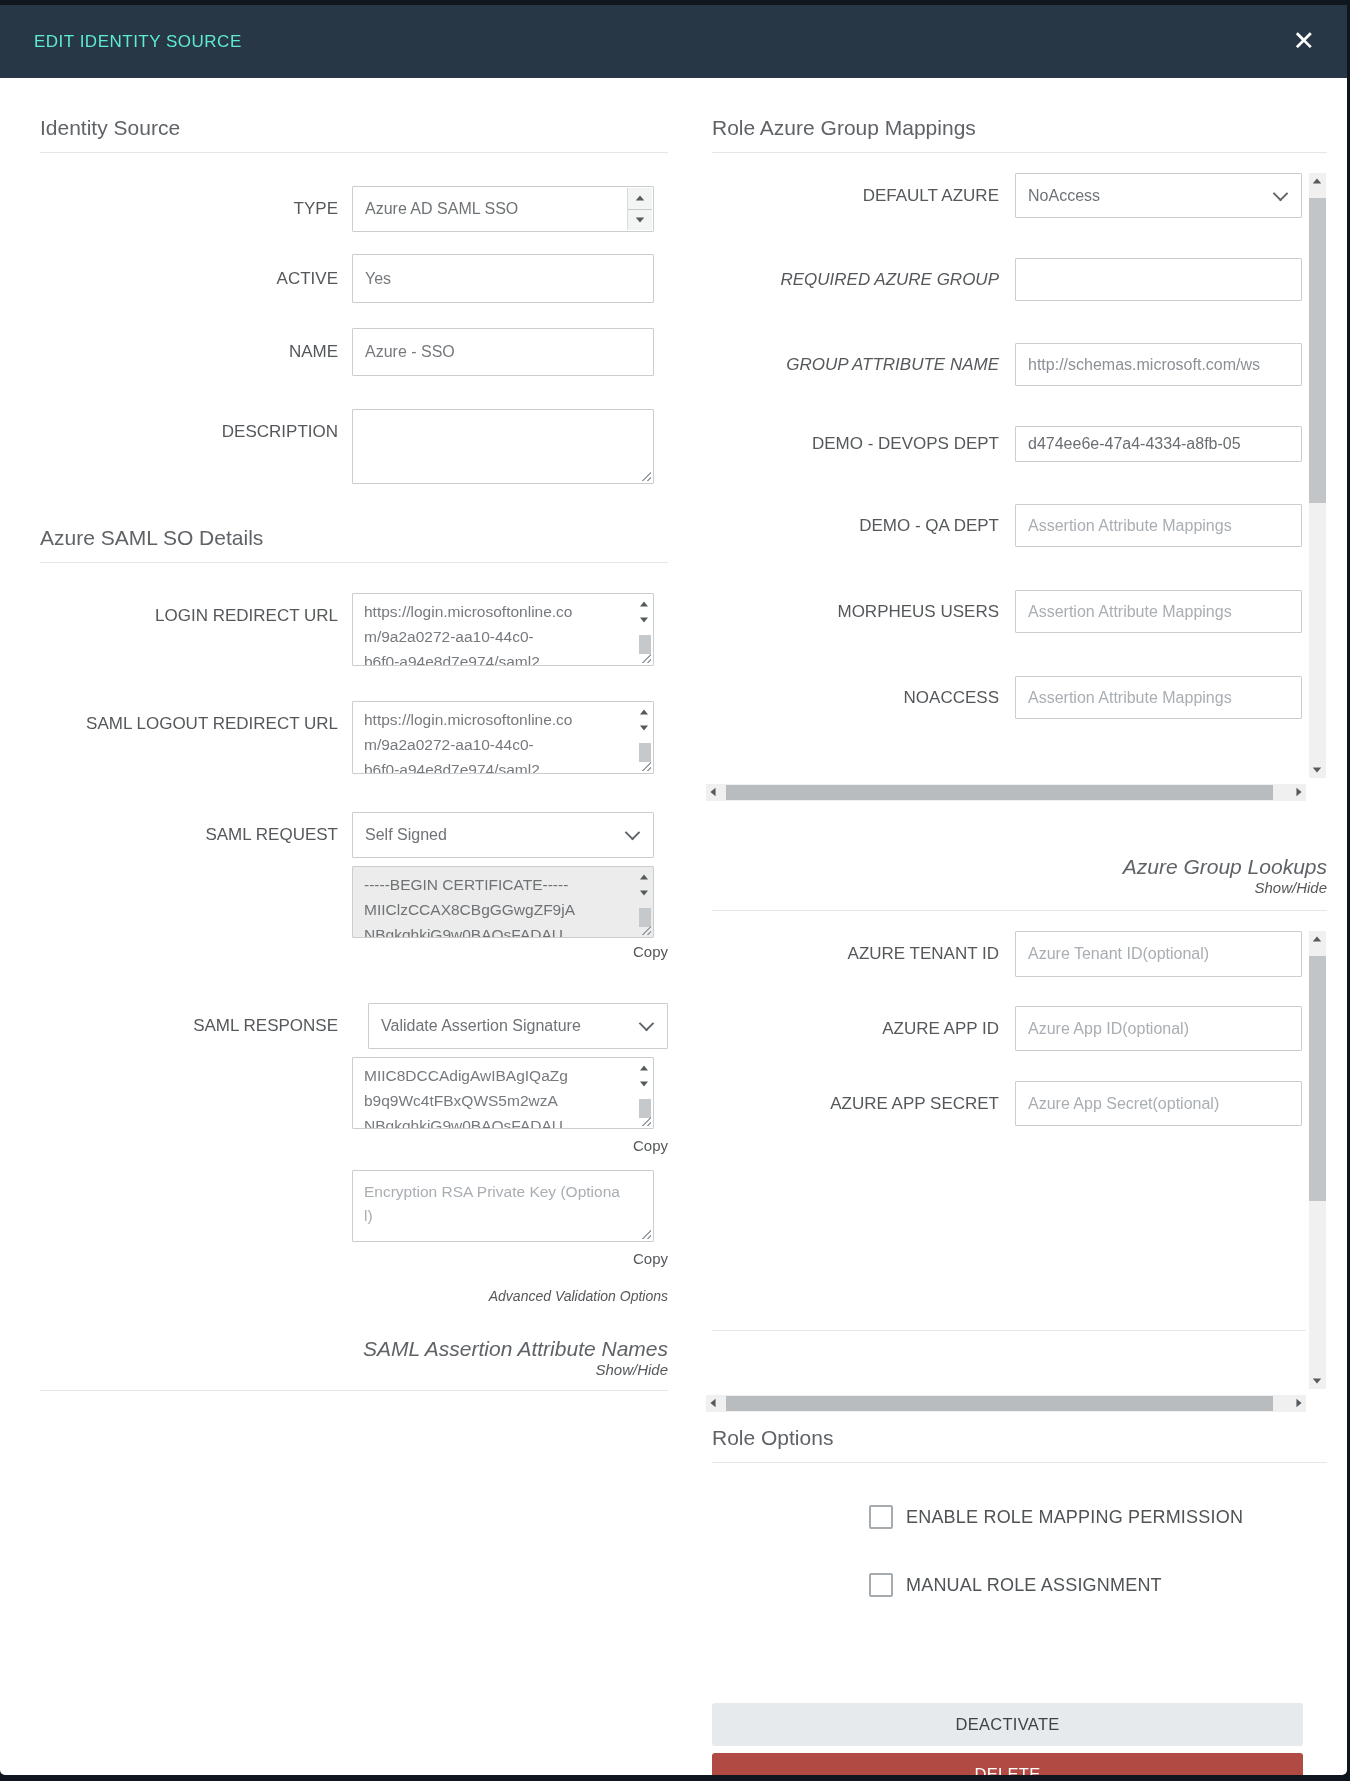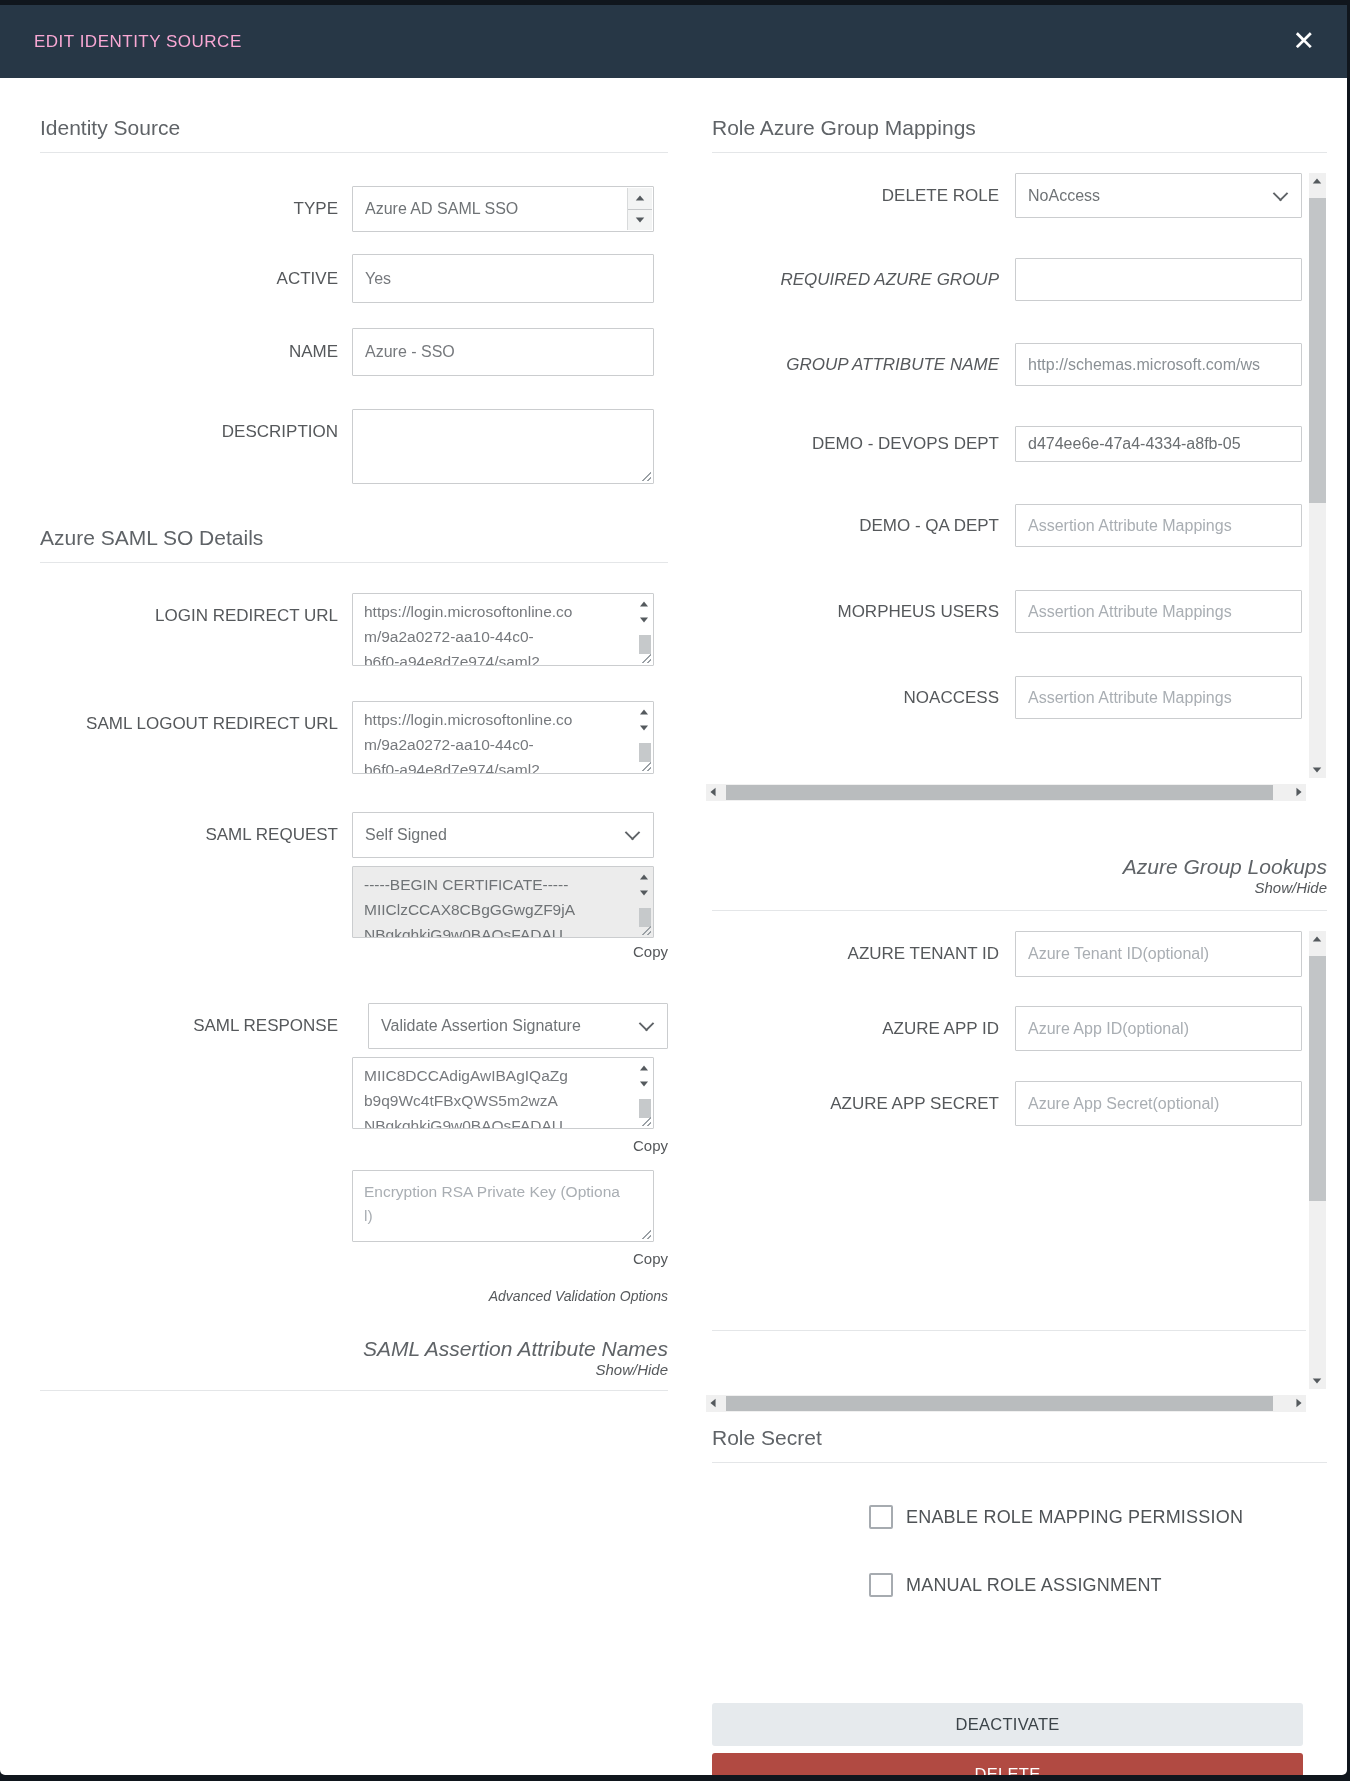--- a/index.html
+++ b/index.html
@@ -12,21 +12,21 @@
   }
   .modal {
     position:absolute; top:5px; left:0; width:1347px; height:1770px;
     background:#ffffff; border-radius:0 0 5px 5px; overflow:hidden;
   }
   .modal-header {
     height:73px; background:var(--header-bg,#273746);
     display:flex; align-items:center; justify-content:space-between;
     padding:0 32px 0 34px;
   }
-  .modal-title { color:#f9a8d4; font-size:17px; letter-spacing:.5px; font-weight:400; }
+  .modal-title { color:#5eead4; font-size:17px; letter-spacing:.5px; font-weight:400; }
   .close-x { color:#ffffff; font-size:27px; line-height:1; cursor:pointer; font-weight:300; }
   .modal-body { position:relative; height:1697px; }
   .col-left  { position:absolute; left:40px;  top:0; width:628px; }
   .col-right { position:absolute; left:712px; top:0; width:615px; }
 
   h2.section { font-size:21px; font-weight:400; color:#5f6367; margin:0; line-height:24px; }
   .italic { font-style:italic; }
   hr.div { border:none; border-top:1px solid #e4e6e8; margin:12px 0 0 0; height:0; }
   .sechead-row { display:flex; justify-content:flex-end; align-items:flex-end;flex-direction:column; }
   .showhide { font-size:15px; font-style:italic; color:#55585b; margin-bottom:2px; cursor:pointer; }
@@ -254,21 +254,21 @@
     </div>
 
     <div class="col-right">
 
       <h2 class="section" style="margin-top:38px;">Role Azure Group Mappings</h2>
       <hr class="div">
 
       <div class="panel" style="height:630px; margin-top:18px;">
 
         <div class="row" style="margin-top:20px;">
-          <div class="lbl">DELETE ROLE</div>
+          <div class="lbl">DEFAULT AZURE</div>
           <div class="inputlike fselect w-right ctl">
             <span class="val">NoAccess</span>
             <span class="chev"></span>
           </div>
         </div>
 
         <div class="row" style="margin-top:40px;">
           <div class="lbl italic">REQUIRED AZURE GROUP</div>
           <input class="txt w-right ctl" style="height: 43px;" value="">
         </div>
@@ -341,21 +341,21 @@
           <span class="vthumb" style="top:25px; height:245px;"></span>
           <span class="v-down t-down" style="transform:scale(.85);"></span>
         </div>
         <div class="hsb" style="bottom:4px; width:600px;">
           <span class="h-left t-left" style="transform:scale(.85);"></span>
           <span class="hthumb"></span>
           <span class="h-right t-right" style="transform:scale(.85);"></span>
         </div>
       </div>
 
-      <h2 class="section" style="margin-top:10px;">Role Secret</h2>
+      <h2 class="section" style="margin-top:10px;">Role Options</h2>
       <hr class="div">
 
       <div class="chk-row" style="margin-top:42px;">
         <span class="cb"></span>
         <span class="chk-label">ENABLE ROLE MAPPING PERMISSION</span>
       </div>
 
       <div class="chk-row" style="margin-top:44px;">
         <span class="cb"></span>
         <span class="chk-label">MANUAL ROLE ASSIGNMENT</span>

